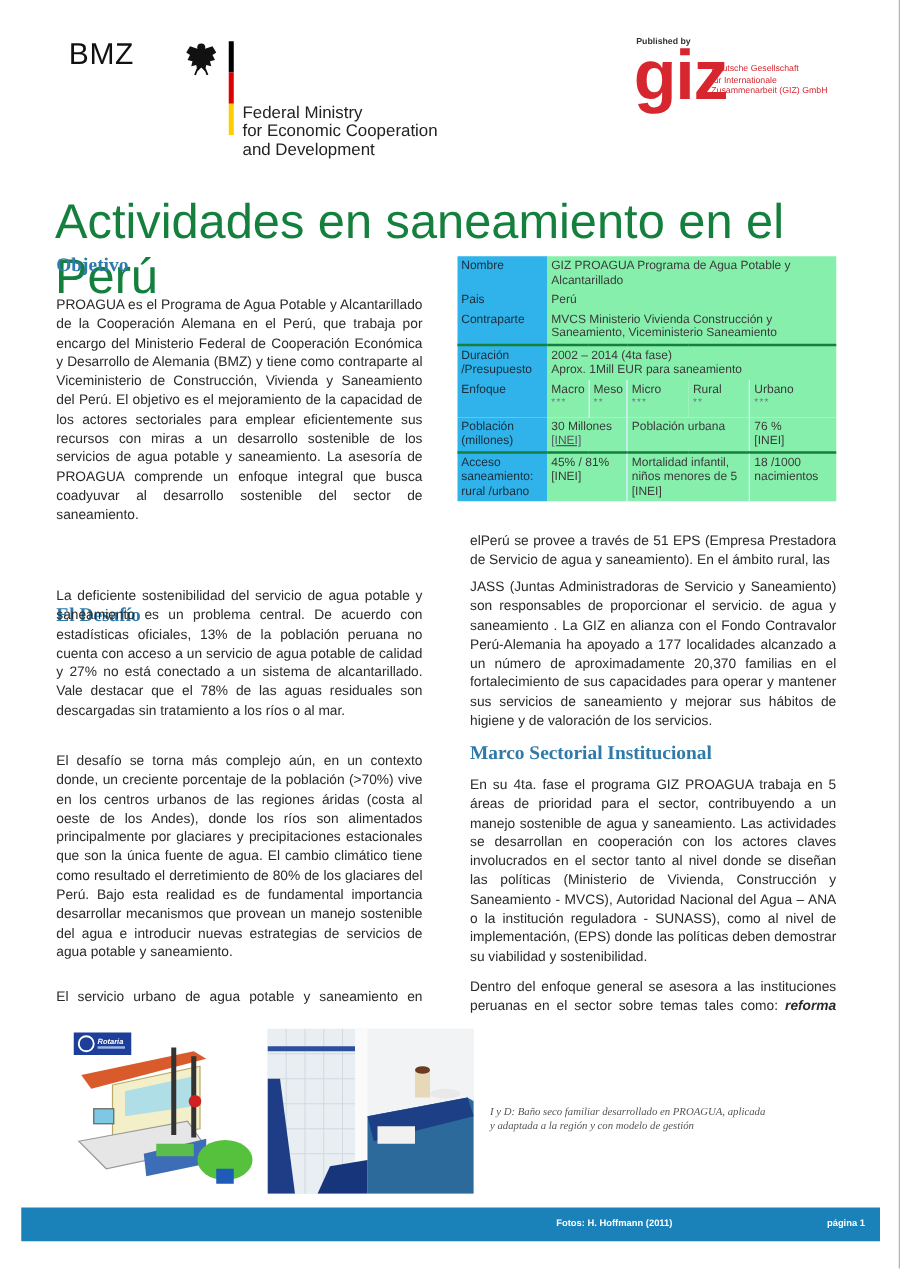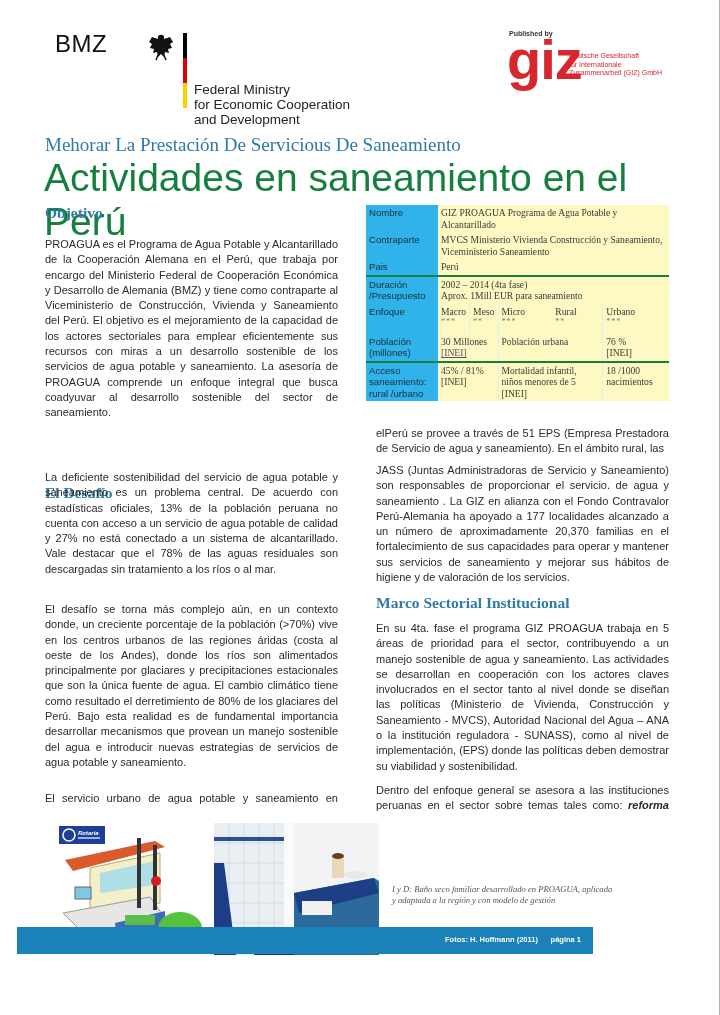--- a/index.html
+++ b/index.html
@@ -24,33 +24,33 @@
   .title { position: absolute; left: 44px; top: 156px; font-family: Liberation Sans, sans-serif; font-size: 39px; color: #15803d; }
 
   h2.sec { position: absolute; font-family: "Liberation Serif", serif; font-size: 15.5px; font-weight: bold; color: #2e7aa8; }
 
   .para { position: absolute; font-size: 11px; line-height: 15.3px; color: #2a2a2a; text-align: justify; }
 
   
   .info-table { position: absolute; left: 366px; top: 205px; width: 303px; border-collapse: collapse; font-size: 9.6px; line-height: 11.5px; color: #3a3a3a; }
   .info-table td { vertical-align: top; padding: 2px 3px; }
   .info-table td.lbl { background: #2fb3ea; color: #1b2c3a; width: 72px; }
-  .info-table td.val { background: #fef9c3; font-family: Liberation Serif, serif; }
+  .info-table td.val { background: #86efac; }
   .info-table tr.sep td { border-top: 2px solid #15803d; }
   .info-table td.vsep { border-left: 1px solid #d8f1fb; }
   .stars { color: #6a7c88; font-size: 8px; letter-spacing: 1px; display:block; margin-top:-1px;}
   .inei { text-decoration: underline; color: #556; }
 
   
   .img-diagram { position: absolute; left: 55px; top: 823px; width: 150px; height: 130px; }
   .img-photo { position: absolute; left: 214px; top: 823px; width: 165px; height: 132px; overflow: hidden; background: #e9ecee; }
   .caption { position: absolute; left: 392px; top: 884px; width: 225px; font-family: "Liberation Serif", serif; font-style: italic; font-size: 8.6px; line-height: 11px; color: #555; }
 
   
-  .footer { position: absolute; left: 17px; top: 927px; width: 576px; height: 27px; background: #1b82b9; }
+  .footer { position: absolute; left: 17px; top: 966px; width: 687px; height: 27px; background: #1b82b9; }
   .footer .credit { position: absolute; left: 428px; top: 8px; font-size: 7.5px; font-weight: bold; color: #fff; }
   .footer .pagenum { position: absolute; right: 12px; top: 8px; font-size: 7.5px; font-weight: bold; color: #fff; }
 </style>
 </head>
 <body>
 
 <div class="page">
 
   <div class="bmz-logo">BMZ</div>
   <svg class="eagle" viewBox="0 0 26 28">
@@ -70,44 +70,43 @@
   </div>
 
   <div class="published-by">Published by</div>
   <div class="giz-logo">giz</div>
   <div class="giz-text">
     <div>Deutsche Gesellschaft</div>
     <div>für Internationale</div>
     <div>Zusammenarbeit (GIZ) GmbH</div>
   </div>
 
-  <div class="kicker">Mehorar La Prestación De Servicious De Saneamiento</div>
   <div class="title">Actividades en saneamiento en el Perú</div>
 
   <h2 class="sec" style="left:45px; top:204px;">Objetivo</h2>
   <p class="para" style="left:45px; top:237px; width:293px;">PROAGUA es el Programa de Agua Potable y Alcantarillado de la Cooperación Alemana en el Perú, que trabaja por encargo del Ministerio Federal de Cooperación Económica y Desarrollo de Alemania (BMZ) y tiene como contraparte al Viceministerio de Construcción, Vivienda y Saneamiento del Perú. El objetivo es el mejoramiento de la capacidad de los actores sectoriales para emplear eficientemente sus recursos con miras a un desarrollo sostenible de los servicios de agua potable y saneamiento. La asesoría de PROAGUA comprende un enfoque integral que busca coadyuvar al desarrollo sostenible del sector de saneamiento.</p>
 
   <h2 class="sec" style="left:45px; top:436px;margin-top:48px;">El Desafío</h2>
   <p class="para" style="left:45px; top:470px; width:293px;">La deficiente sostenibilidad del servicio de agua potable y saneamiento es un problema central. De acuerdo con estadísticas oficiales, 13% de la población peruana no cuenta con acceso a un servicio de agua potable de calidad y 27% no está conectado a un sistema de alcantarillado. Vale destacar que el  78% de las aguas residuales son descargadas sin tratamiento a los ríos o al mar.</p>
   <p class="para" style="left:45px; top:602px; width:293px;">El desafío se torna más complejo aún, en un contexto donde, un creciente porcentaje de la población (&gt;70%) vive en los centros urbanos de las regiones áridas (costa al oeste de los Andes), donde los ríos son alimentados principalmente por glaciares y precipitaciones estacionales que son la única fuente de agua. El cambio climático tiene como resultado el derretimiento de 80% de los glaciares del Perú. Bajo esta realidad es de fundamental importancia desarrollar mecanismos que provean un manejo sostenible del agua e introducir nuevas estrategias de servicios de agua potable y saneamiento.</p>
   <p class="para" style="left:45px; top:791px; width:293px; text-align-last: justify;">El servicio urbano de agua potable y saneamiento en</p>
 
   <table class="info-table">
     <tbody>
         <tr>
       <td class="lbl">Nombre</td>
       <td class="val" colspan="5">GIZ  PROAGUA Programa de Agua Potable y Alcantarillado</td>
     </tr>
     <tr>
+      <td class="lbl">Pais</td>
+      <td class="val" colspan="5">Perú</td>
+    </tr>
+    <tr>
       <td class="lbl">Contraparte</td>
       <td class="val" colspan="5">MVCS Ministerio Vivienda Construcción y Saneamiento, Viceministerio Saneamiento</td>
-    </tr>
-    <tr>
-      <td class="lbl">Pais</td>
-      <td class="val" colspan="5">Perú</td>
     </tr>
     <tr class="sep">
       <td class="lbl">Duración /Presupuesto</td>
       <td class="val" colspan="5">
         <div>2002 – 2014 (4ta fase)</div>
         <div>Aprox. 1Mill EUR para saneamiento</div>
       </td>
     </tr>
     <tr>
       <td class="lbl" style="height:30px;">Enfoque</td>

